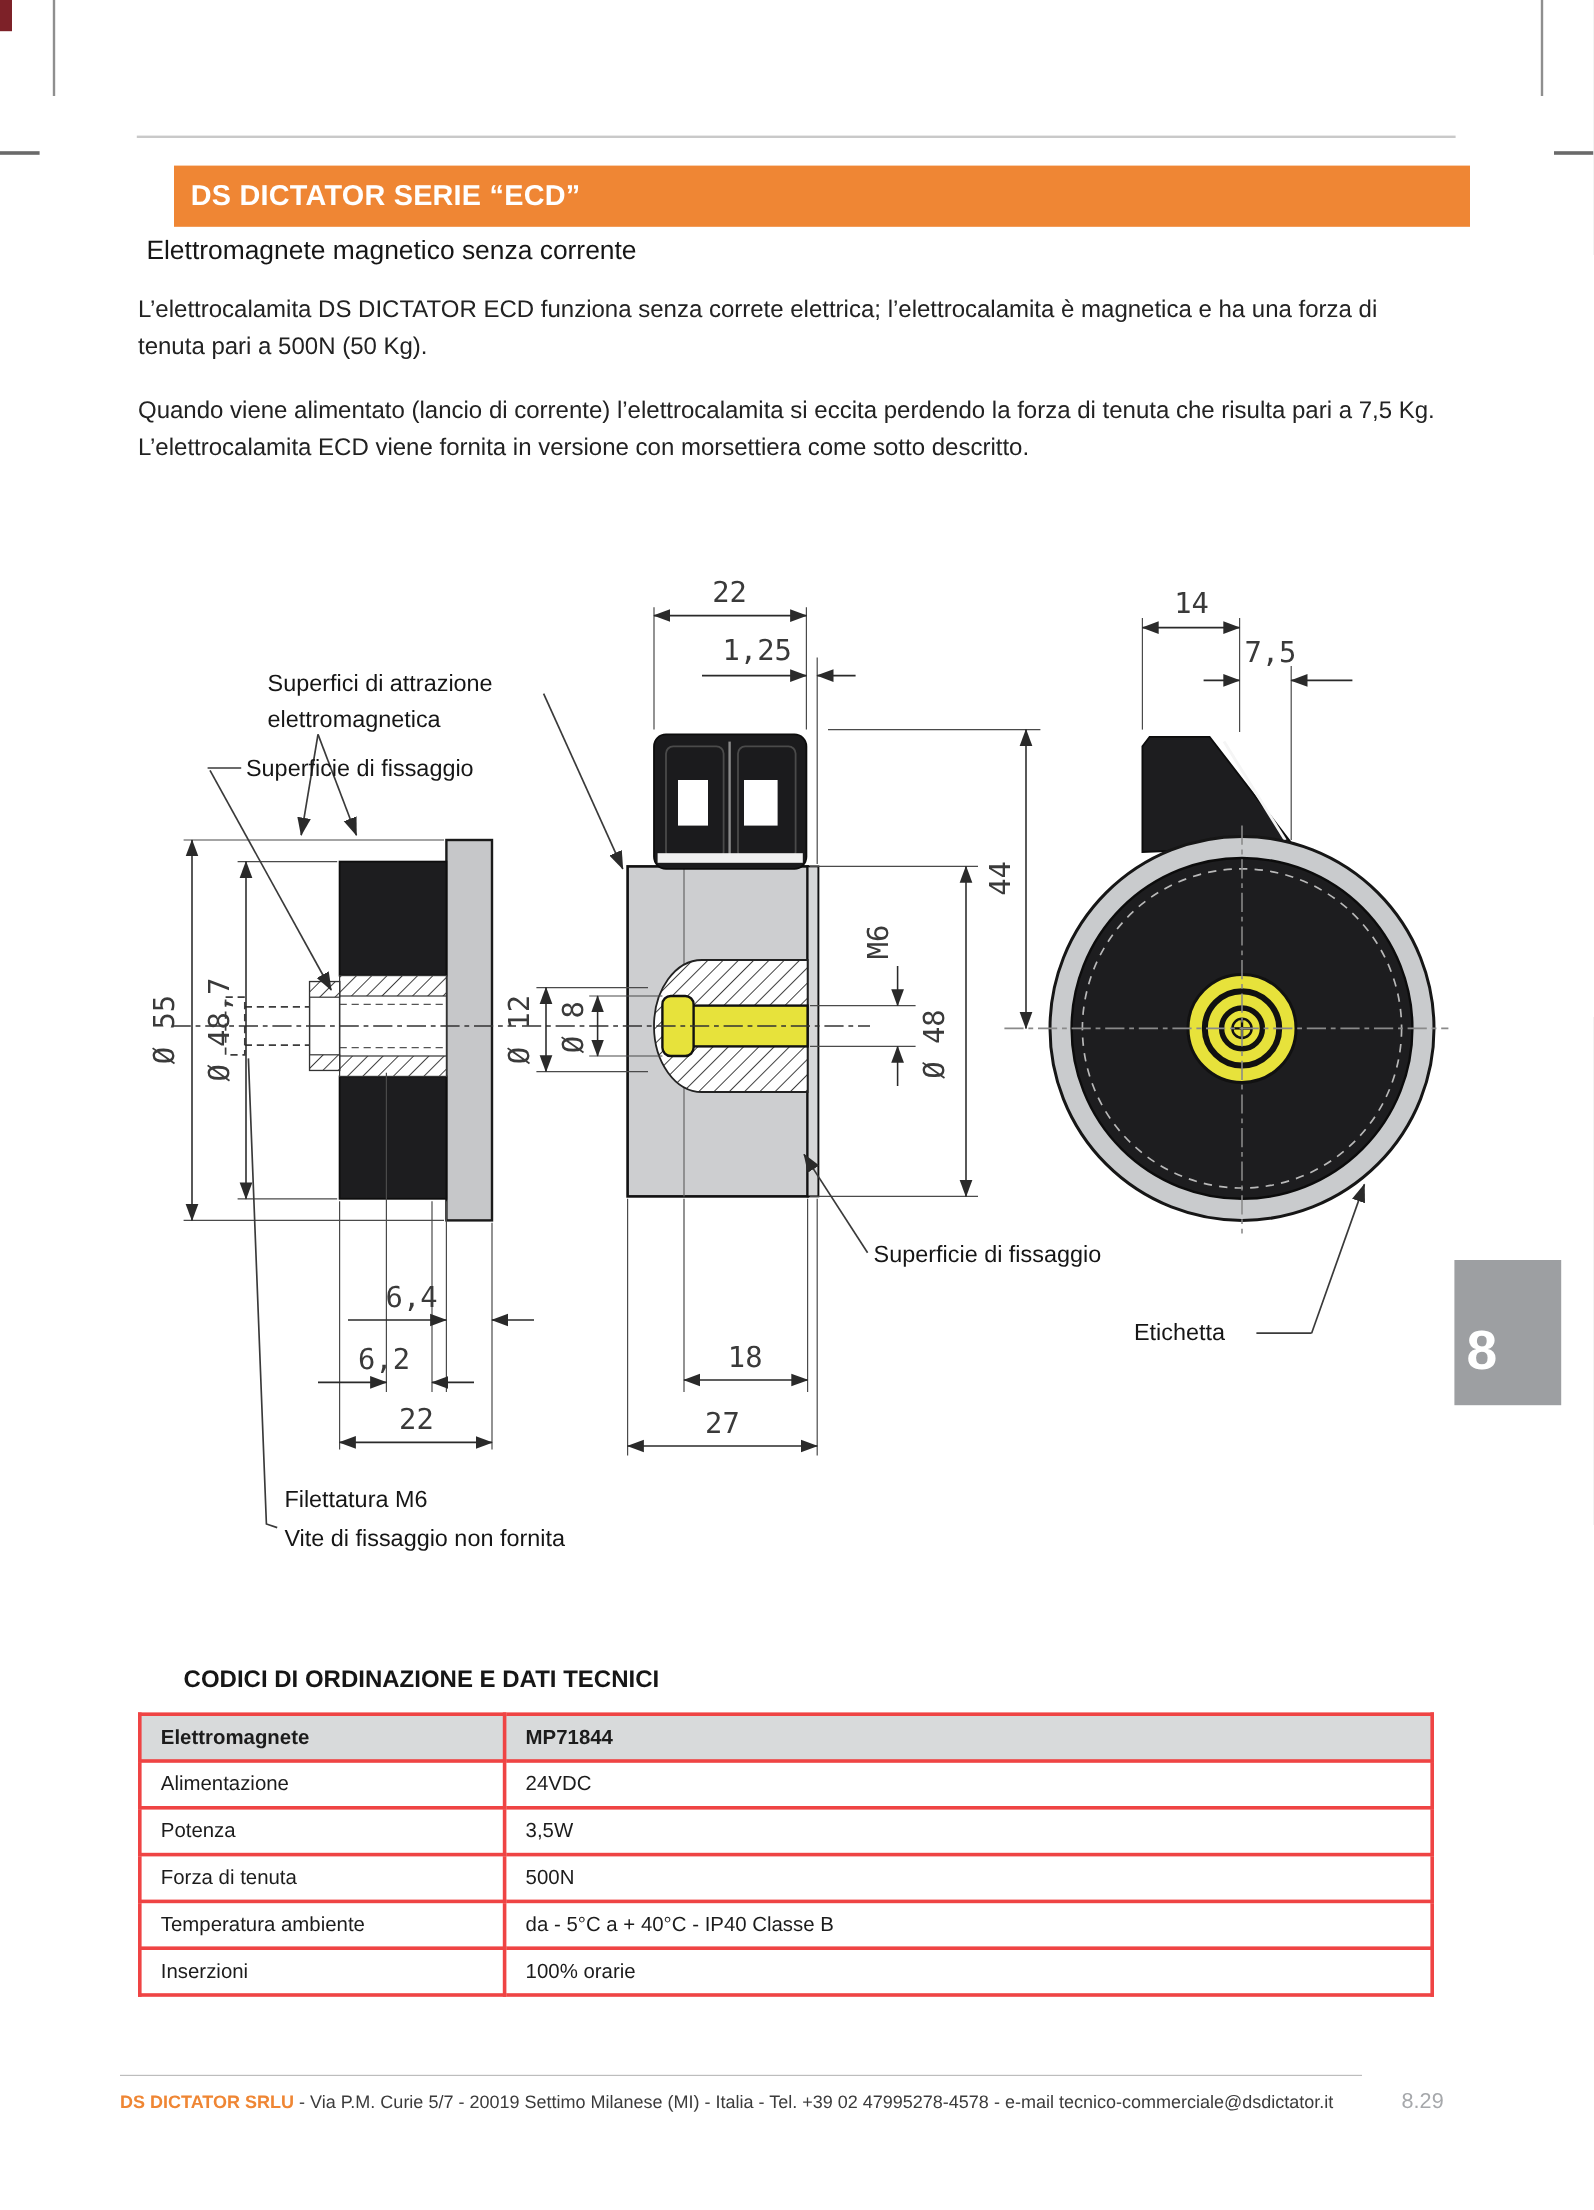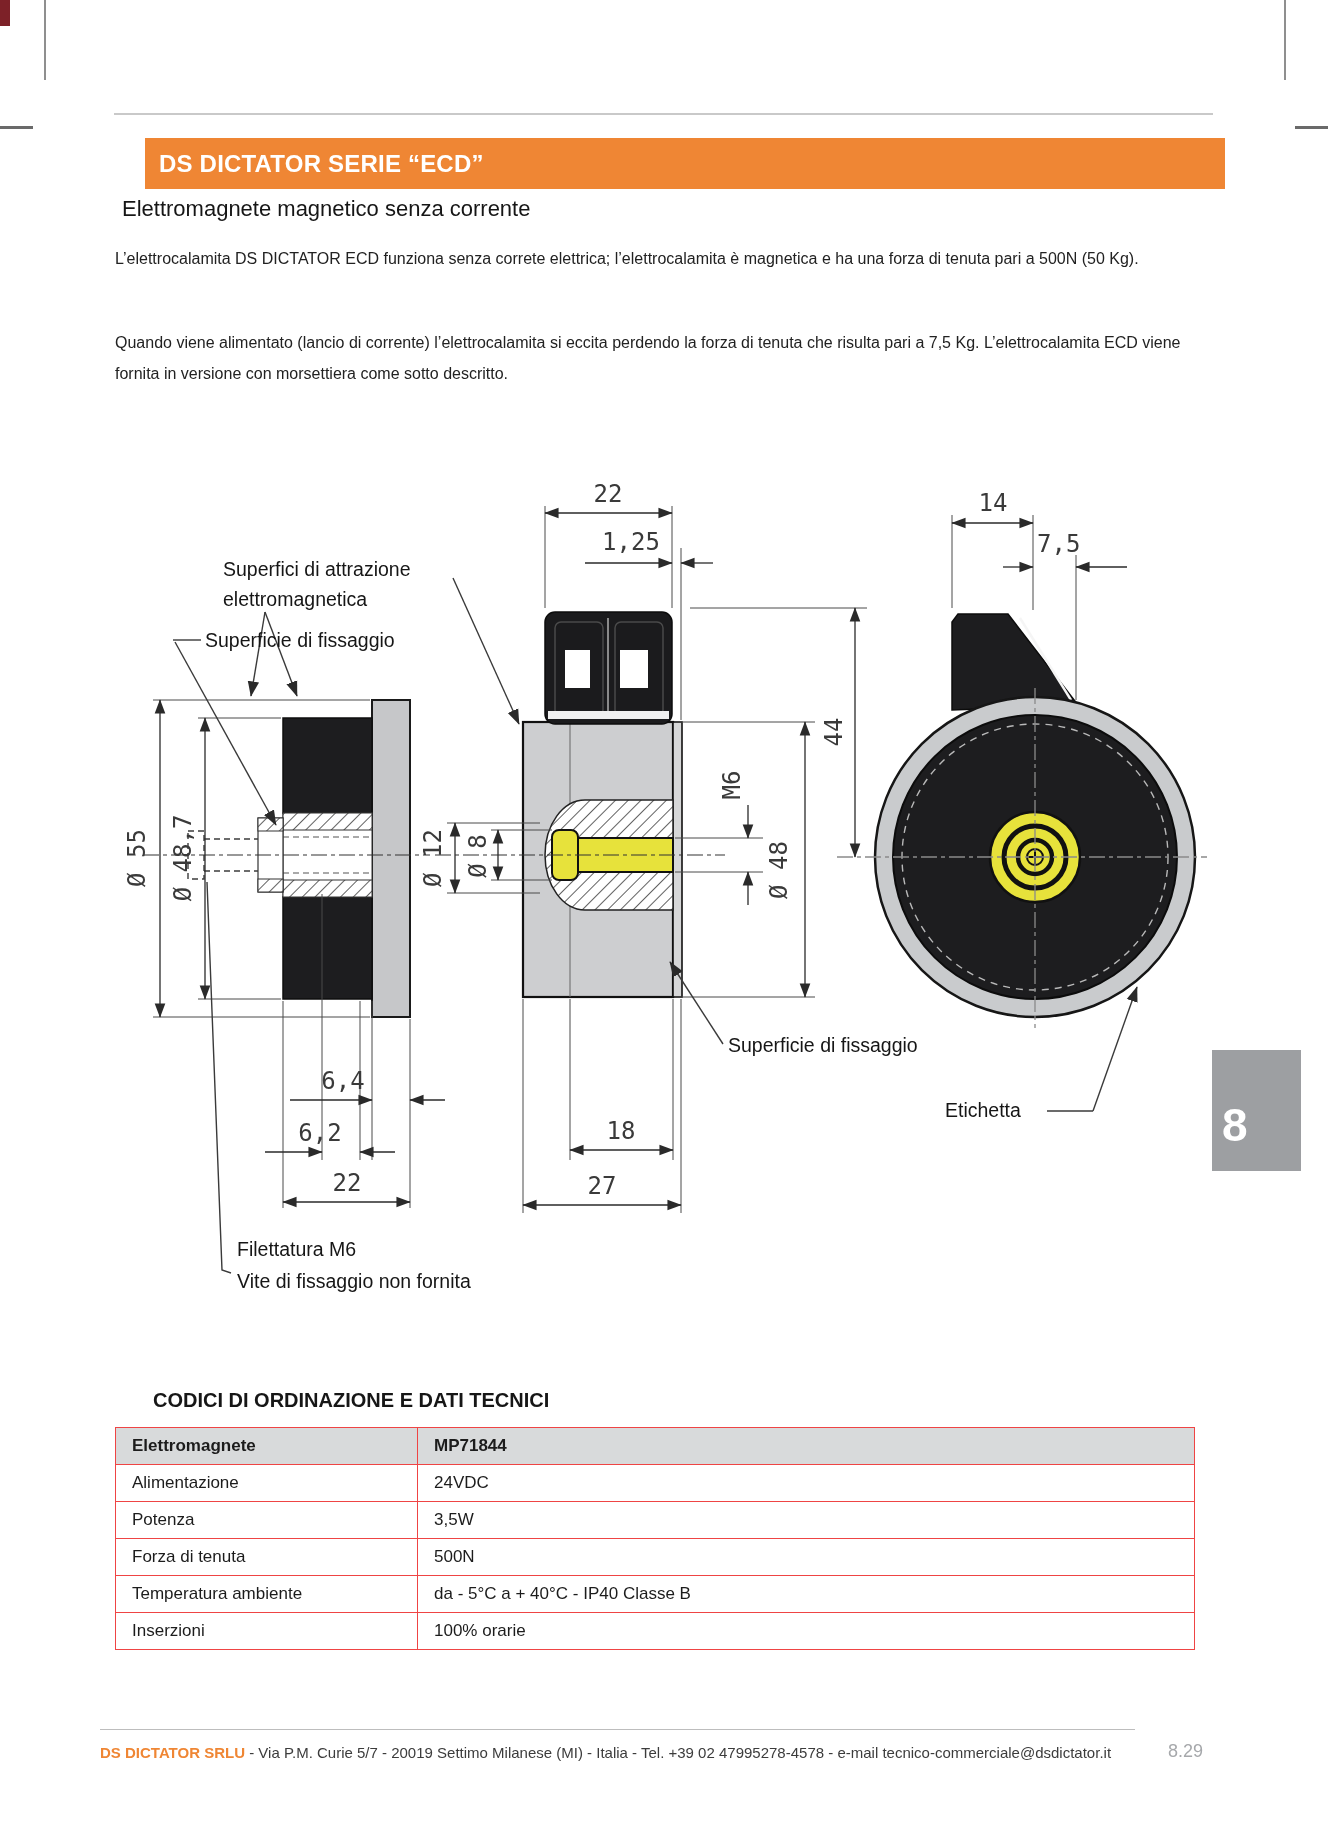--- a/index.html
+++ b/index.html
@@ -16,34 +16,34 @@
   
   .banner{
     position:absolute;left:115px;top:138px;width:1080px;height:51px;
     background:#ef8634;color:#ffffff;font-weight:bold;font-size:24px;
     line-height:51px;padding-left:14px;box-sizing:border-box;letter-spacing:.2px;margin-left:30px;
   }
   .subtitle{
     position:absolute;left:122px;top:196px;font-size:22px;font-weight:normal;color:#161616;
   }
   .para{
-    position:absolute;left:115px;width:1090px;font-size:16px;line-height:31px;color:#222222;
+    position:absolute;left:115px;width:1090px;font-size:20px;line-height:31px;color:#222222;
   }
   
   .drawing{position:absolute;left:115px;top:460px;}
   .dim{font-family:"DejaVu Sans Mono",monospace;font-size:24px;fill:#3a3a3a;}
   .lbl{font-family:"Liberation Sans",sans-serif;font-size:19.5px;fill:#161616;}
   
   .tbl-title{position:absolute;left:115px;top:1389px;font-size:20px;font-weight:bold;color:#161616;margin-left:38px;}
   table.data{
     position:absolute;left:115px;top:1427px;width:1080px;border-collapse:collapse;
     font-size:17px;color:#1c1c1c;
   }
   table.data td,table.data th{
-    border:1px solid #ef4444;height:36px;padding:0 0 0 16px;text-align:left;vertical-align:middle;
+    border:3px solid #ef4444;height:36px;padding:0 0 0 16px;text-align:left;vertical-align:middle;
   }
   table.data th{background:#d8dadb;font-weight:bold;}
   table.data td.c1{width:285px;}
   
   .foot-rule{position:absolute;left:100px;top:1729px;width:1035px;height:1px;background:#bdbdbd;}
   .footer{position:absolute;left:100px;top:1744px;font-size:15px;color:#3c3c3c;white-space:nowrap;}
   .footer .brand{color:#ef8634;font-weight:bold;margin-top:10px;}
   .pagenum{position:absolute;left:1168px;top:1741px;font-size:18px;color:#a6a8ab;}
   
   .tab8{position:absolute;left:1212px;top:1050px;width:89px;height:121px;background:#9d9fa2;}

